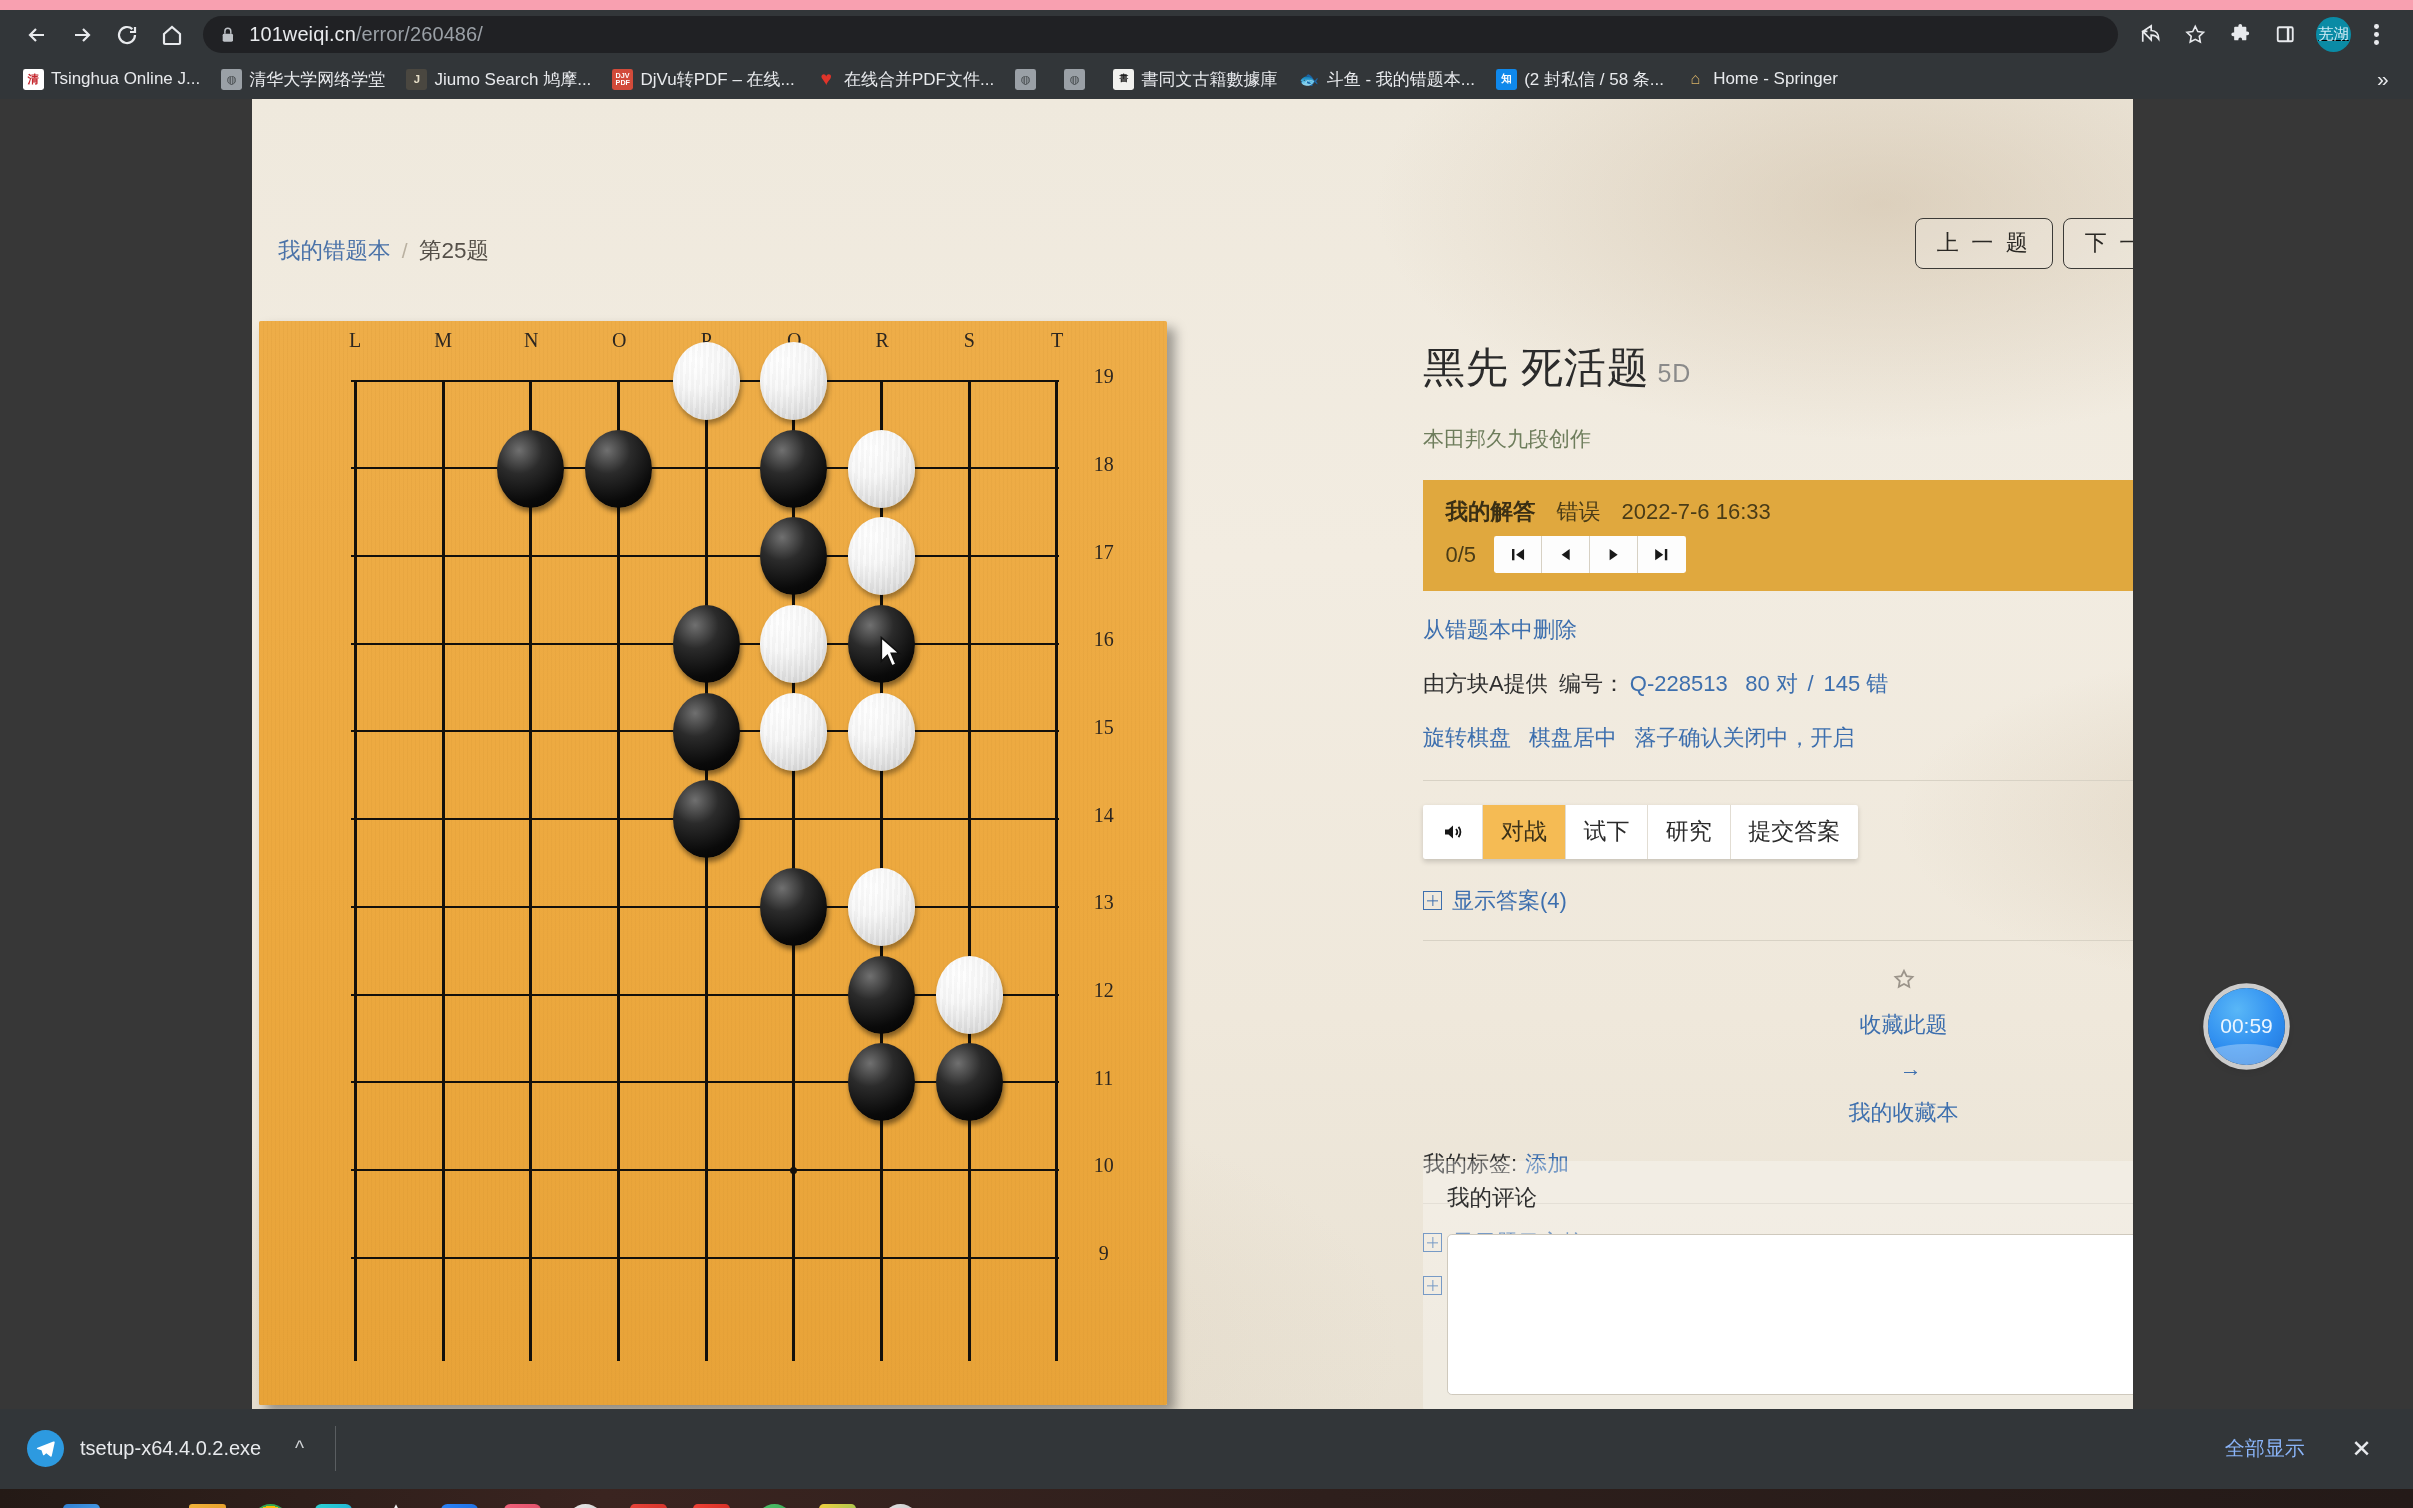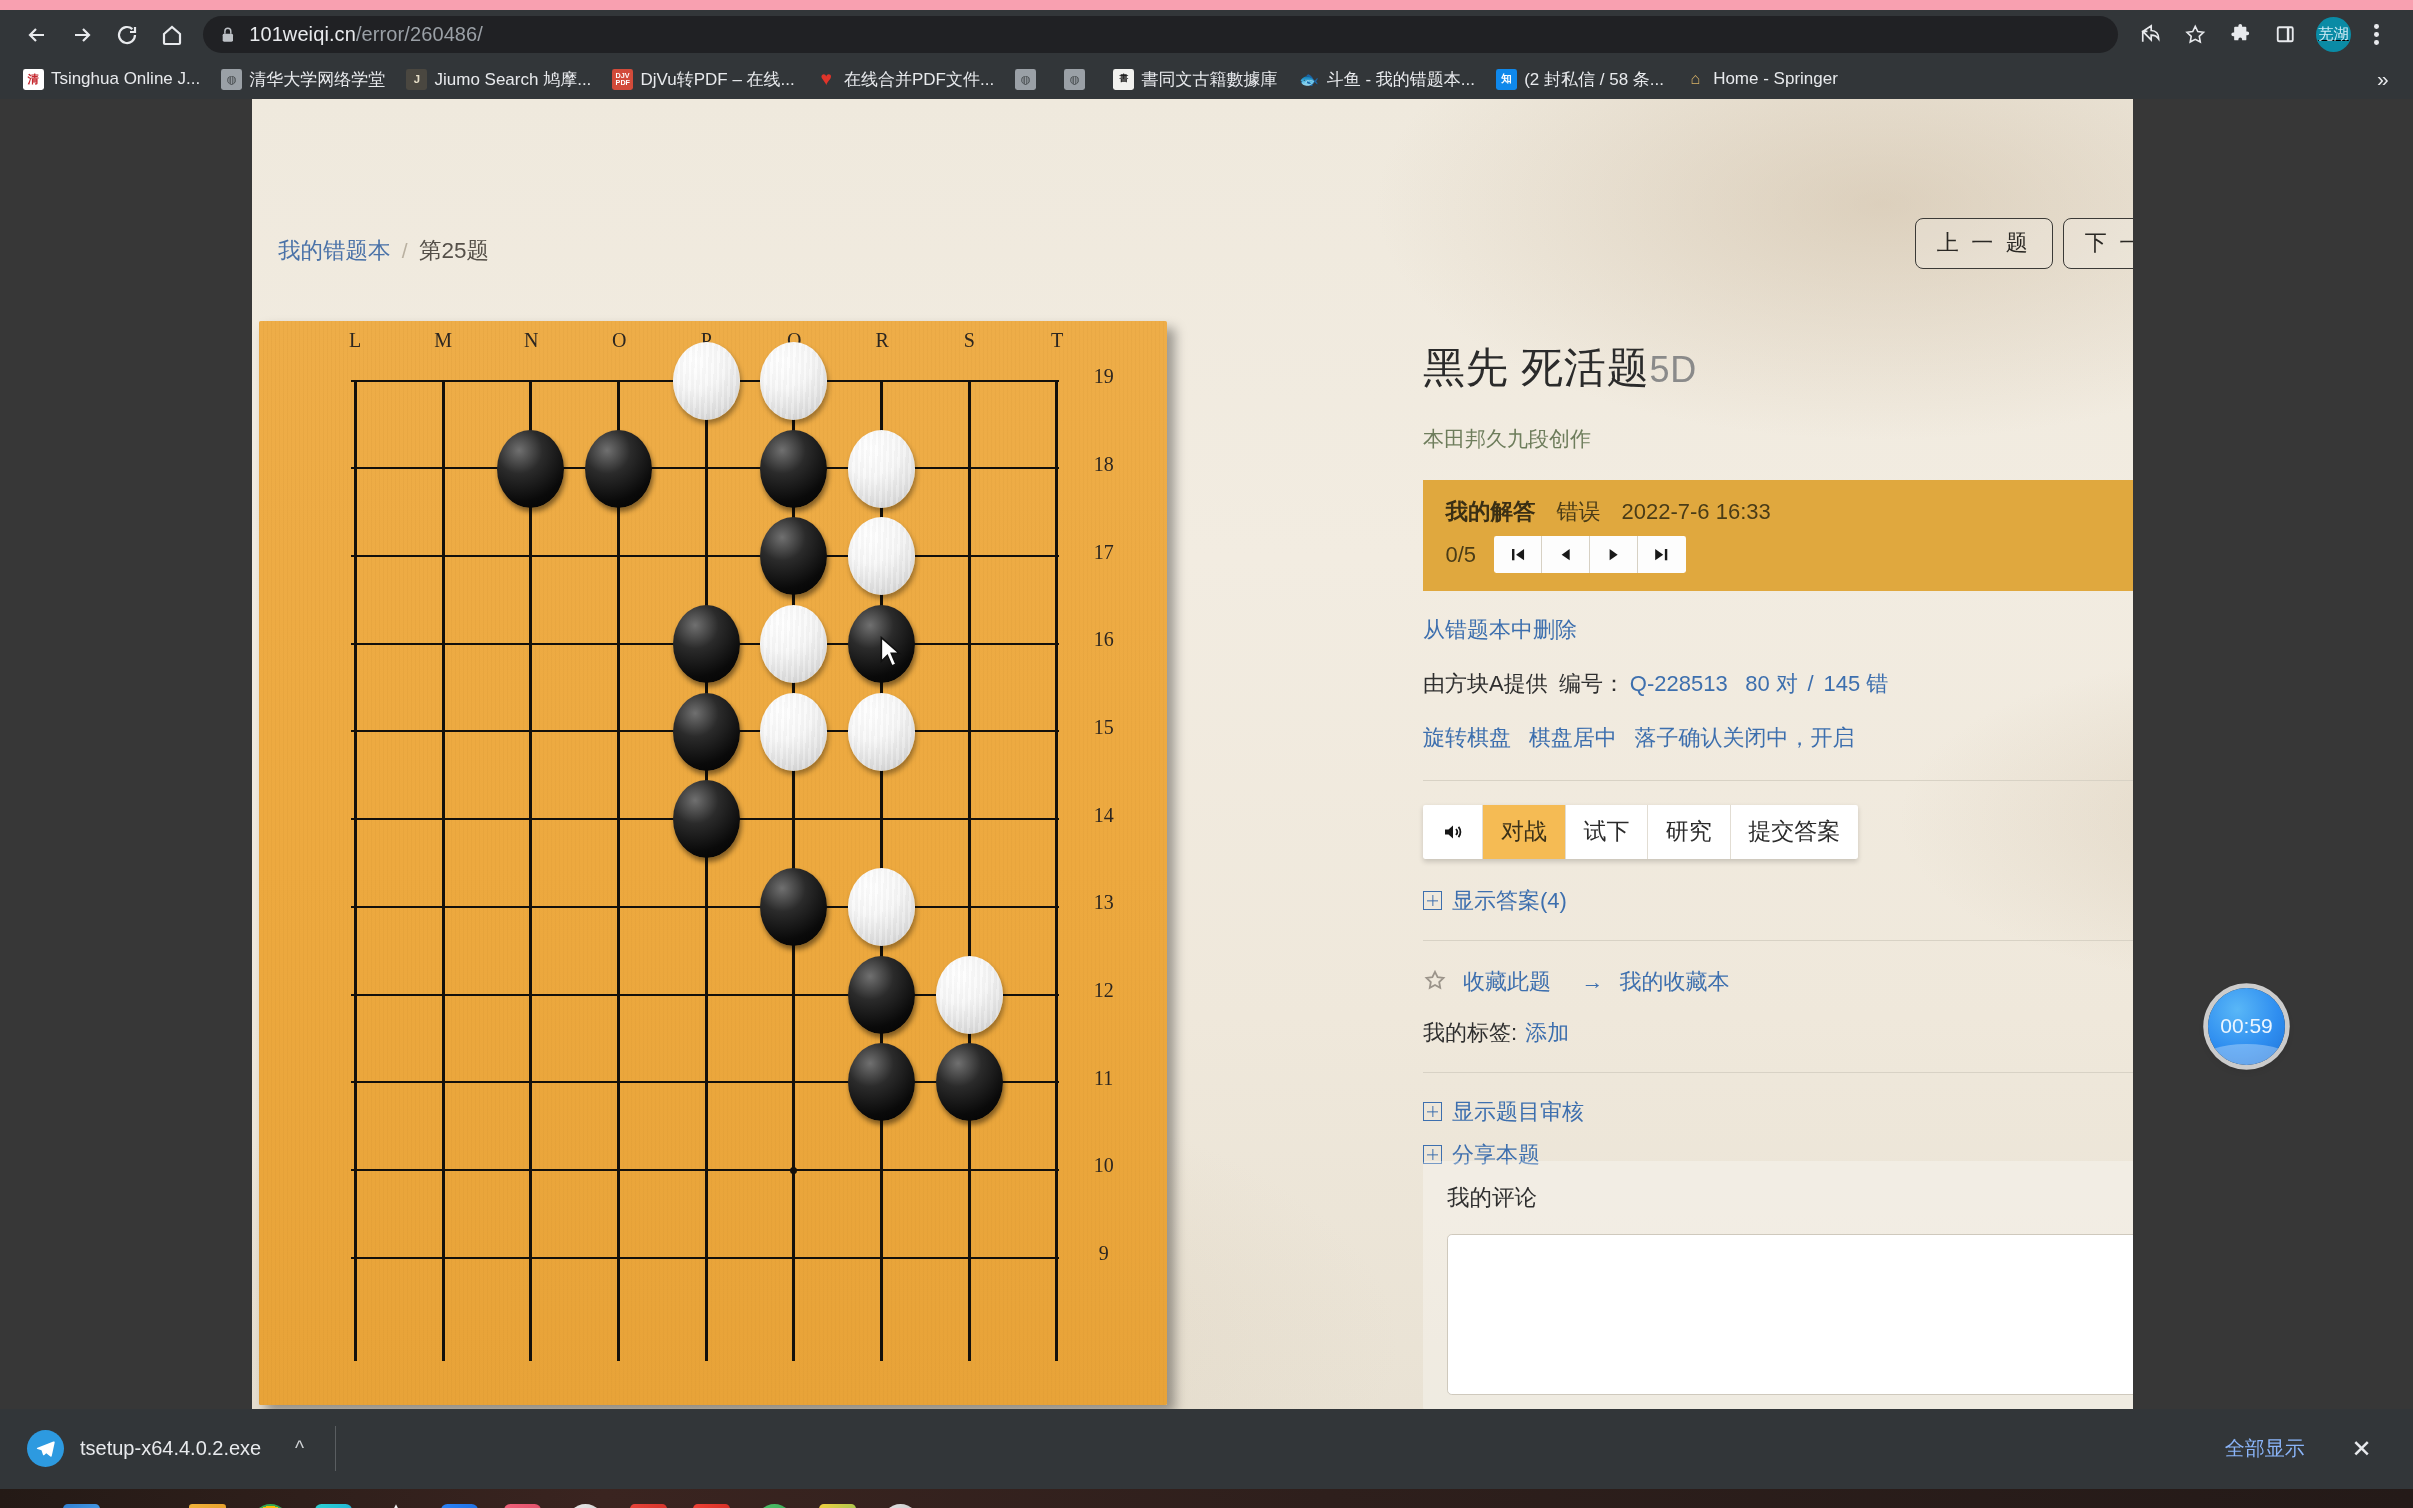--- a/index.html
+++ b/index.html
@@ -128,21 +128,21 @@
   .stone.white::after {
     content:""; position:absolute; inset:0; border-radius:50%;
     background: repeating-linear-gradient(92deg, rgba(255,255,255,.55) 0 2.4px, rgba(205,205,205,.25) 2.4px 5.6px);
     opacity:.45;
   }
   #cursor-arrow { position: absolute; z-index: 30; pointer-events: none; }
 
   
   #panel { position: absolute; left: 1171px; top: 241px; width: 961px; }
   #prob-title { font-size: 42px; color: #2b2b2b; font-weight: normal; letter-spacing: 0.8px; }
-  #prob-title .rank { font-size: 36px; color: #8a8a8a; margin-left: 0; }
+  #prob-title .rank { font-size: 25px; color: #8a8a8a; margin-left: 8px; }
   #prob-author { font-size: 21px; color: #6e7d5c; margin-top: 29px; }
 
   #answer-box {
     margin-top: 27px; background: #e0a83e; width: 937px; padding: 16px 22.5px 17.7px 22.5px;
   }
   #answer-row1 { display: flex; align-items: baseline; gap: 21px; }
   #ans-label { font-size: 22.5px; font-weight: bold; color: #3a2f14; }
   #ans-result { font-size: 22px; color: #4a3c17; }
   #ans-time { font-size: 22px; color: #4a3c17; }
   #answer-row2 { display: flex; align-items: center; gap: 17.7px; margin-top: 9.7px; }
@@ -178,21 +178,21 @@
   .plus-box {
     width: 19.3px; height: 19.3px; border: 1.3px solid #3d6fae; position: relative; flex:0 0 auto;
   }
   .plus-box::before, .plus-box::after {
     content:""; position:absolute; background:#3d6fae;
   }
   .plus-box::before { left: 3.2px; right: 3.2px; top: 50%; height: 1.3px; transform: translateY(-50%); }
   .plus-box::after  { top: 3.2px; bottom: 3.2px; left: 50%; width: 1.3px; transform: translateX(-50%); }
 
   #sep2 { margin-top: 24px; width: 937px; }
-  #row-fav { margin-top: 26px; display: flex; align-items: center; gap: 16px; }
+  #row-fav { margin-top: 26px; display: flex; align-items: center; gap: 16px; flex-direction: column; }
   #star-icon svg { width: 24px; height: 24px; stroke: #9b948a; fill: none; stroke-width: 1.8; }
   #row-tags { margin-top: 21px; display: flex; align-items: baseline; gap: 8px; }
   #sep3 { margin-top: 24px; width: 937px; }
   #row-review { margin-top: 24px; display: flex; align-items: center; gap: 9.7px; }
   #row-share  { margin-top: 13px; display: flex; align-items: center; gap: 9.7px; }
 
   
   #comment-card {
     position: absolute; left: 1171px; top: 1062px; width: 961px; height: 249px;
     background: rgba(255,255,255,.30); border-radius: 3.2px; padding: 21px 24px;

